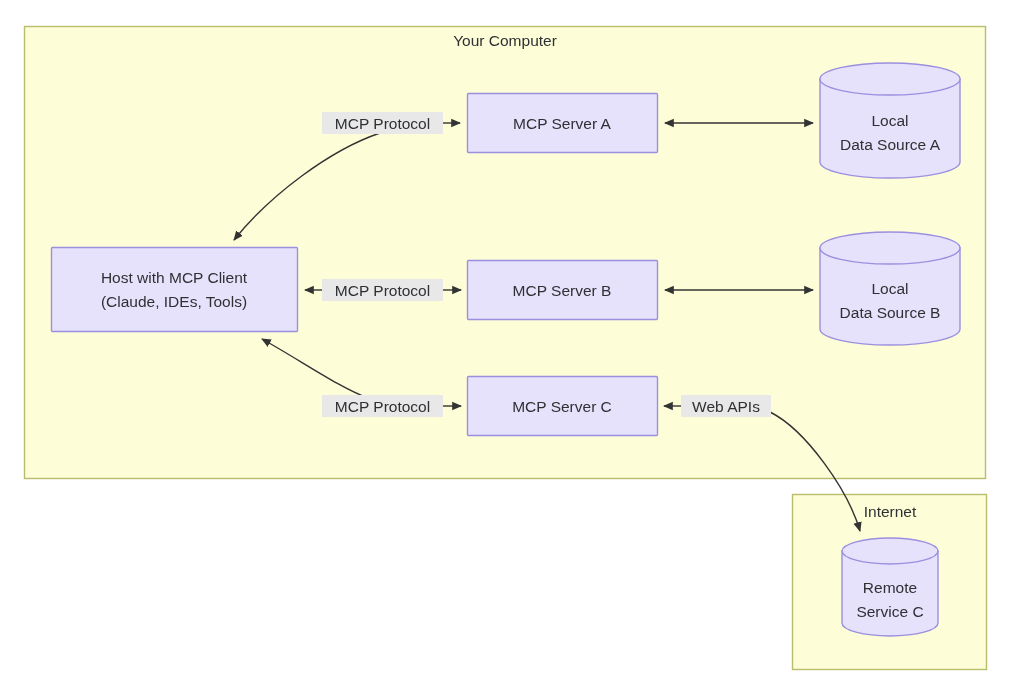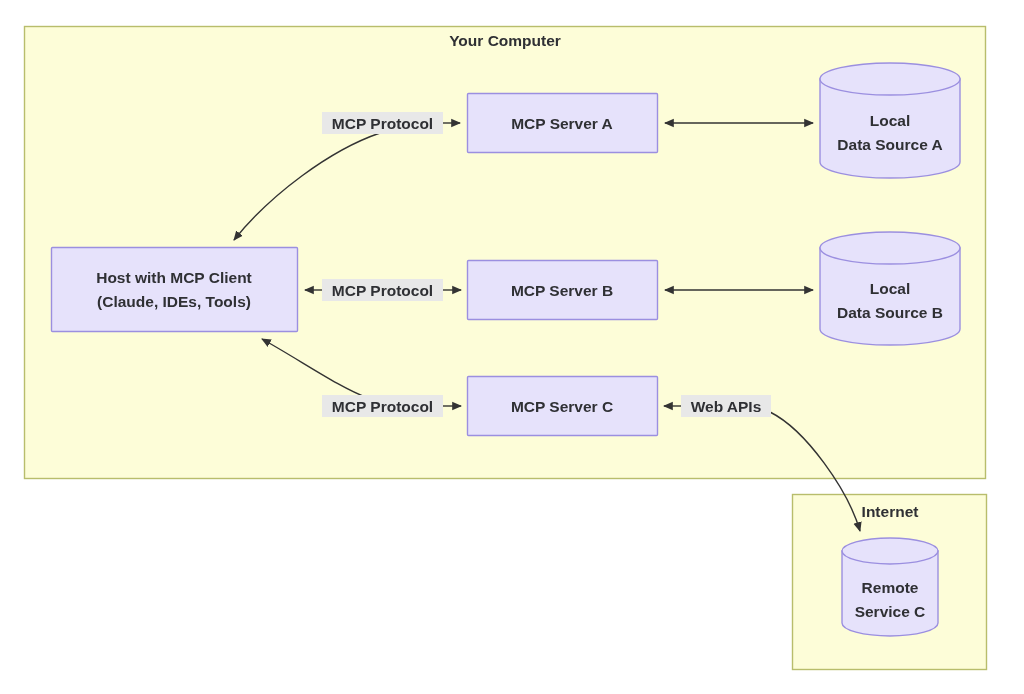--- a/index.html
+++ b/index.html
@@ -13,21 +13,20 @@
     height: 694px;
     position: relative;
     overflow: hidden;
     font-family: "Liberation Sans", sans-serif;
   }
   #canvas {
     position: absolute;
     left: 0; top: 0;
     width: 1024px;
     height: 694px;
-    font-weight: bold;
   }
   svg#diagram {
     position: absolute;
     left: 0; top: 0;
     width: 1024px;
     height: 694px;
   }
   .grp-text {
     font-family: "Liberation Sans", sans-serif;
     font-size: 15.5px;

